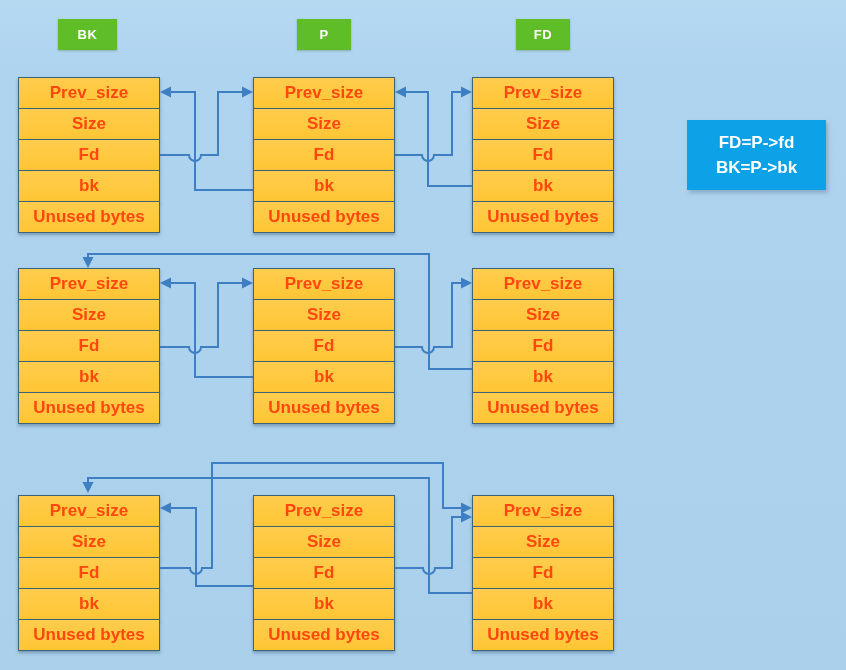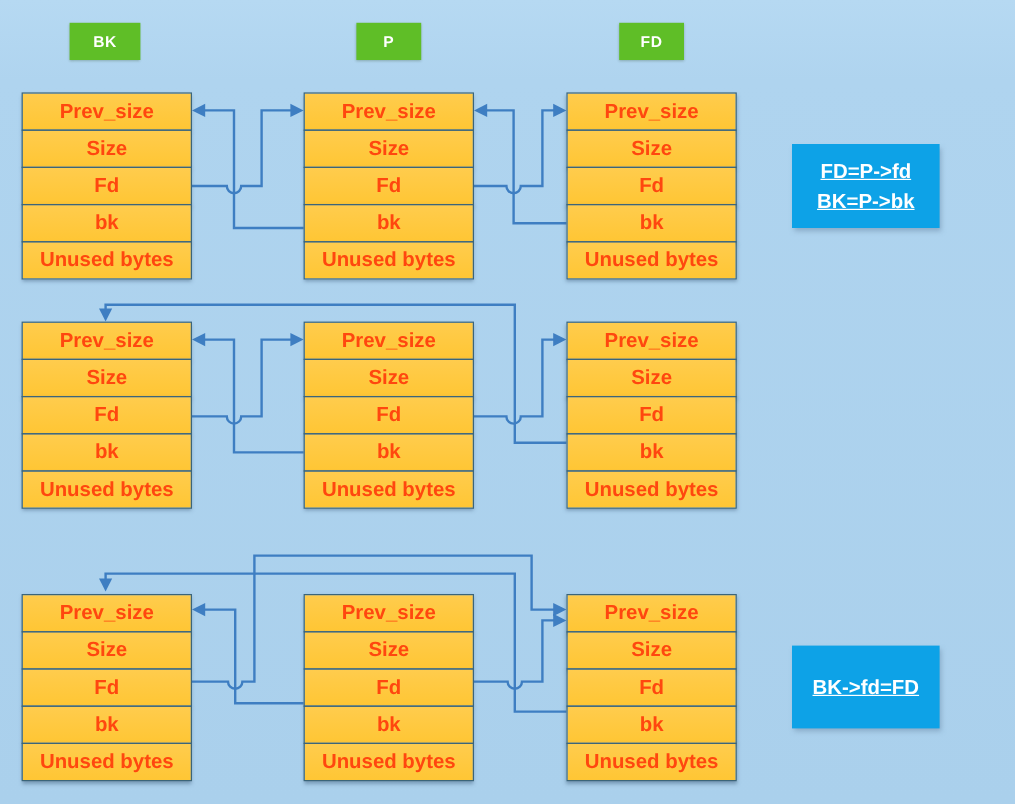--- a/index.html
+++ b/index.html
@@ -27,26 +27,25 @@
     width:142px;height:32px;margin-top:-1px;
     background:linear-gradient(180deg,#ffcc4d 0%,#ffc634 100%);
     border:1px solid #3c6579;
     color:#ff470f;font-weight:bold;font-size:17px;
     display:flex;align-items:center;justify-content:center;
     box-shadow:0 2px 3px rgba(70,100,130,.5);
   }
   .cell:first-child{margin-top:0;}
   
   .note{
-    position:absolute;left:660px;width:123px;
+    position:absolute;left:687px;width:139px;
     background:#0da2e7;
     color:#ffffff;font-weight:bold;font-size:17px;line-height:25px;
     display:flex;flex-direction:column;align-items:center;justify-content:center;
     box-shadow:2px 3px 4px rgba(110,140,170,.55);
-    text-decoration:underline;
   }
   .wires{position:absolute;left:0;top:0;pointer-events:none;}
   .wire{fill:none;stroke:#3e7ec2;stroke-width:2;}
   .head{fill:#3e7ec2;stroke:none;}
 </style>
 </head>
 <body>
 
 <div class="stage">
 
@@ -171,17 +170,14 @@
     <div class="cell">Size</div>
     <div class="cell">Fd</div>
     <div class="cell">bk</div>
     <div class="cell">Unused bytes</div>
   </div>
 
   <div class="note" style="top:120px;height:70px">
     <div class="note-line">FD=P-&gt;fd</div>
     <div class="note-line">BK=P-&gt;bk</div>
   </div>
-  <div class="note" style="top:538px;height:69px">
-    <div class="note-line">BK-&gt;fd=FD</div>
-  </div>
 
 </div>
 
 </body></html>

